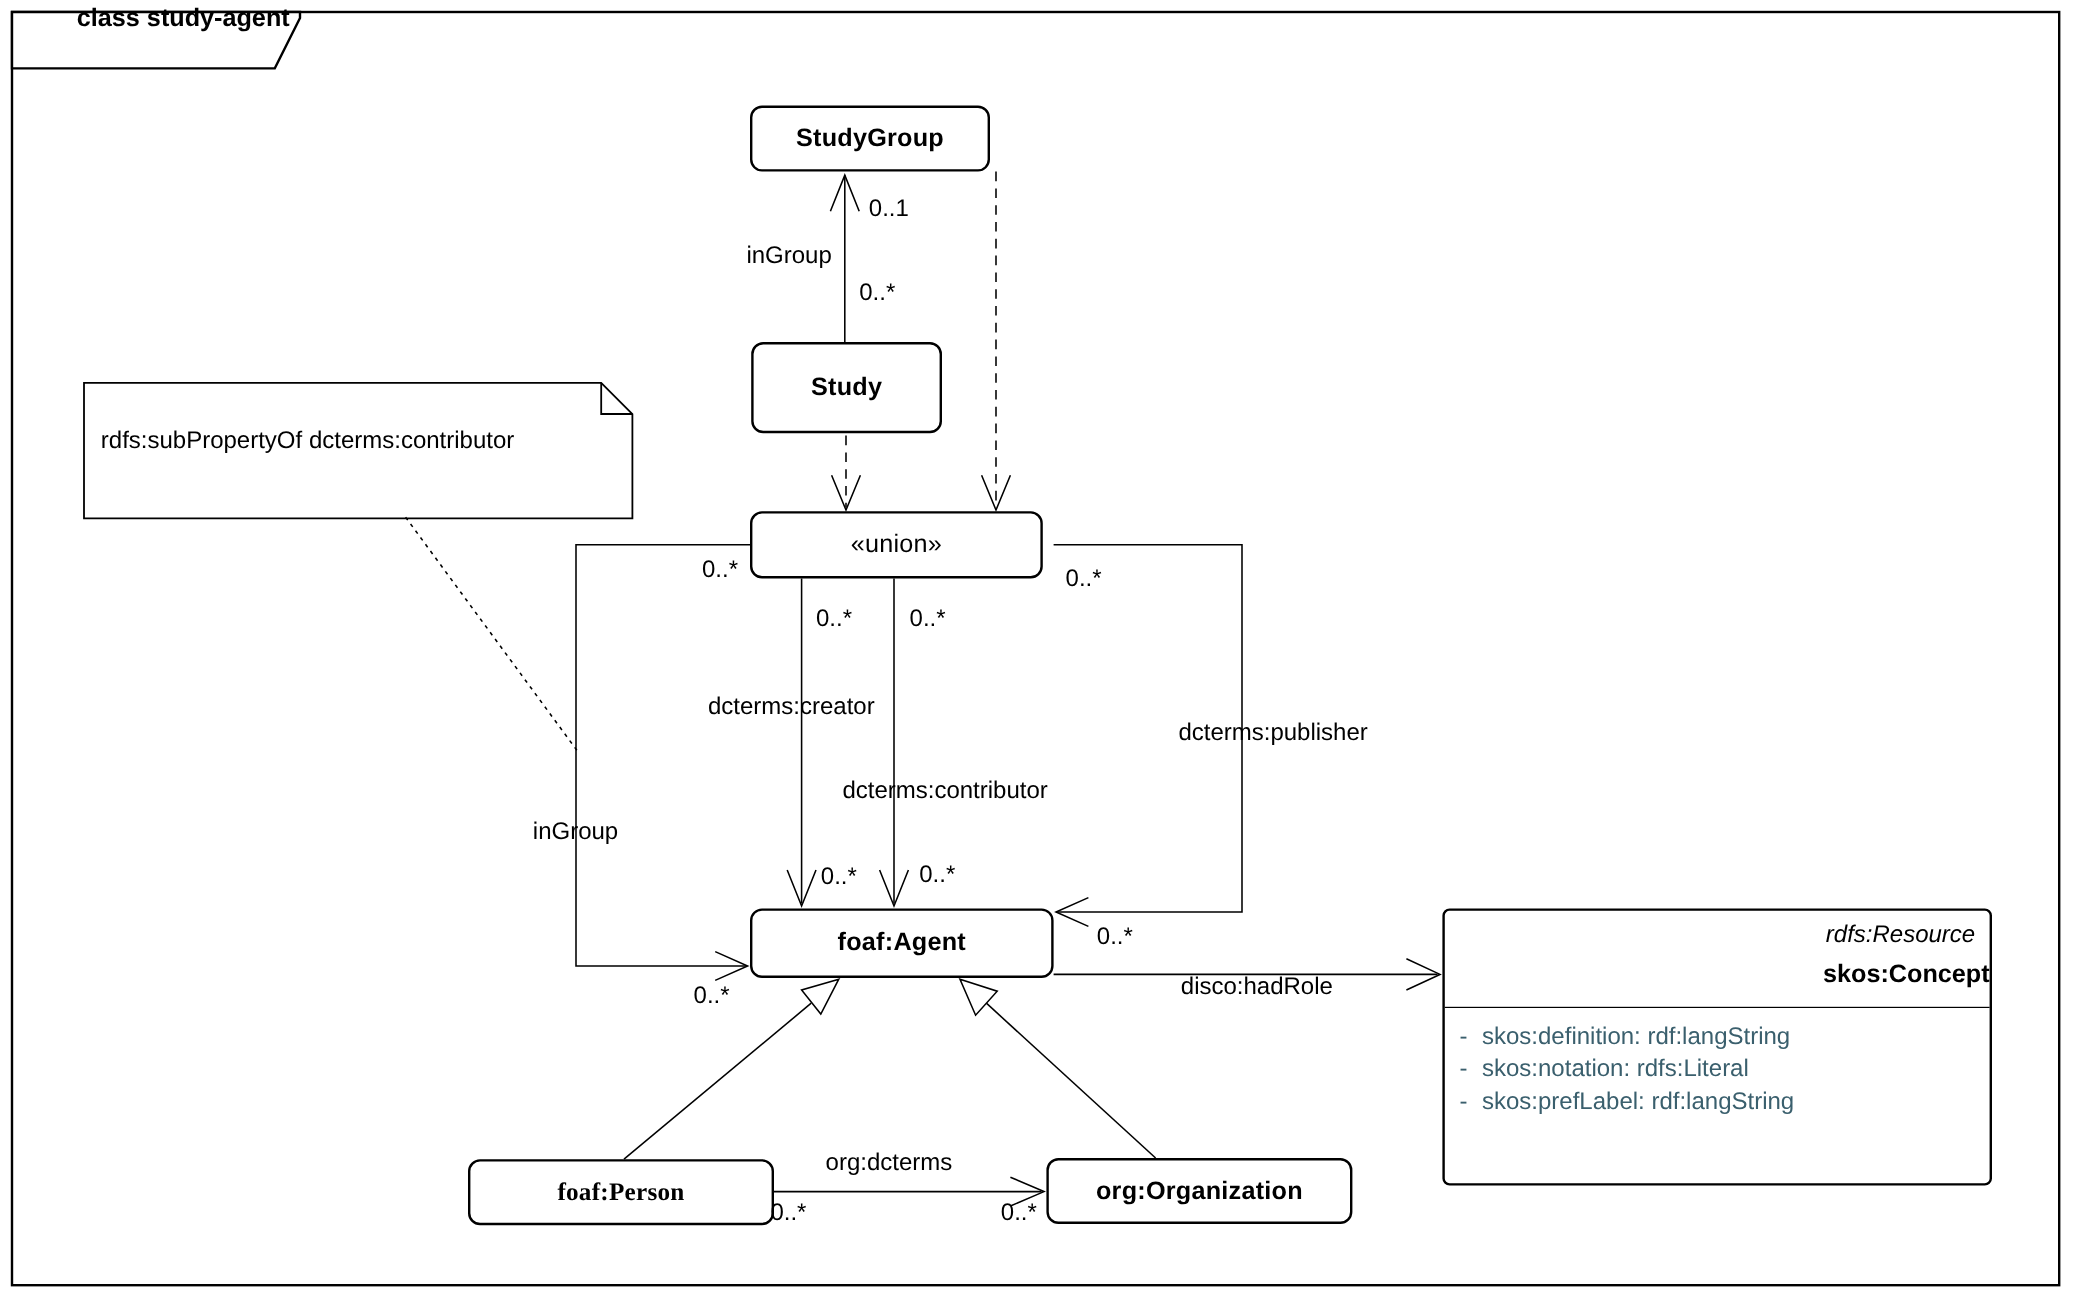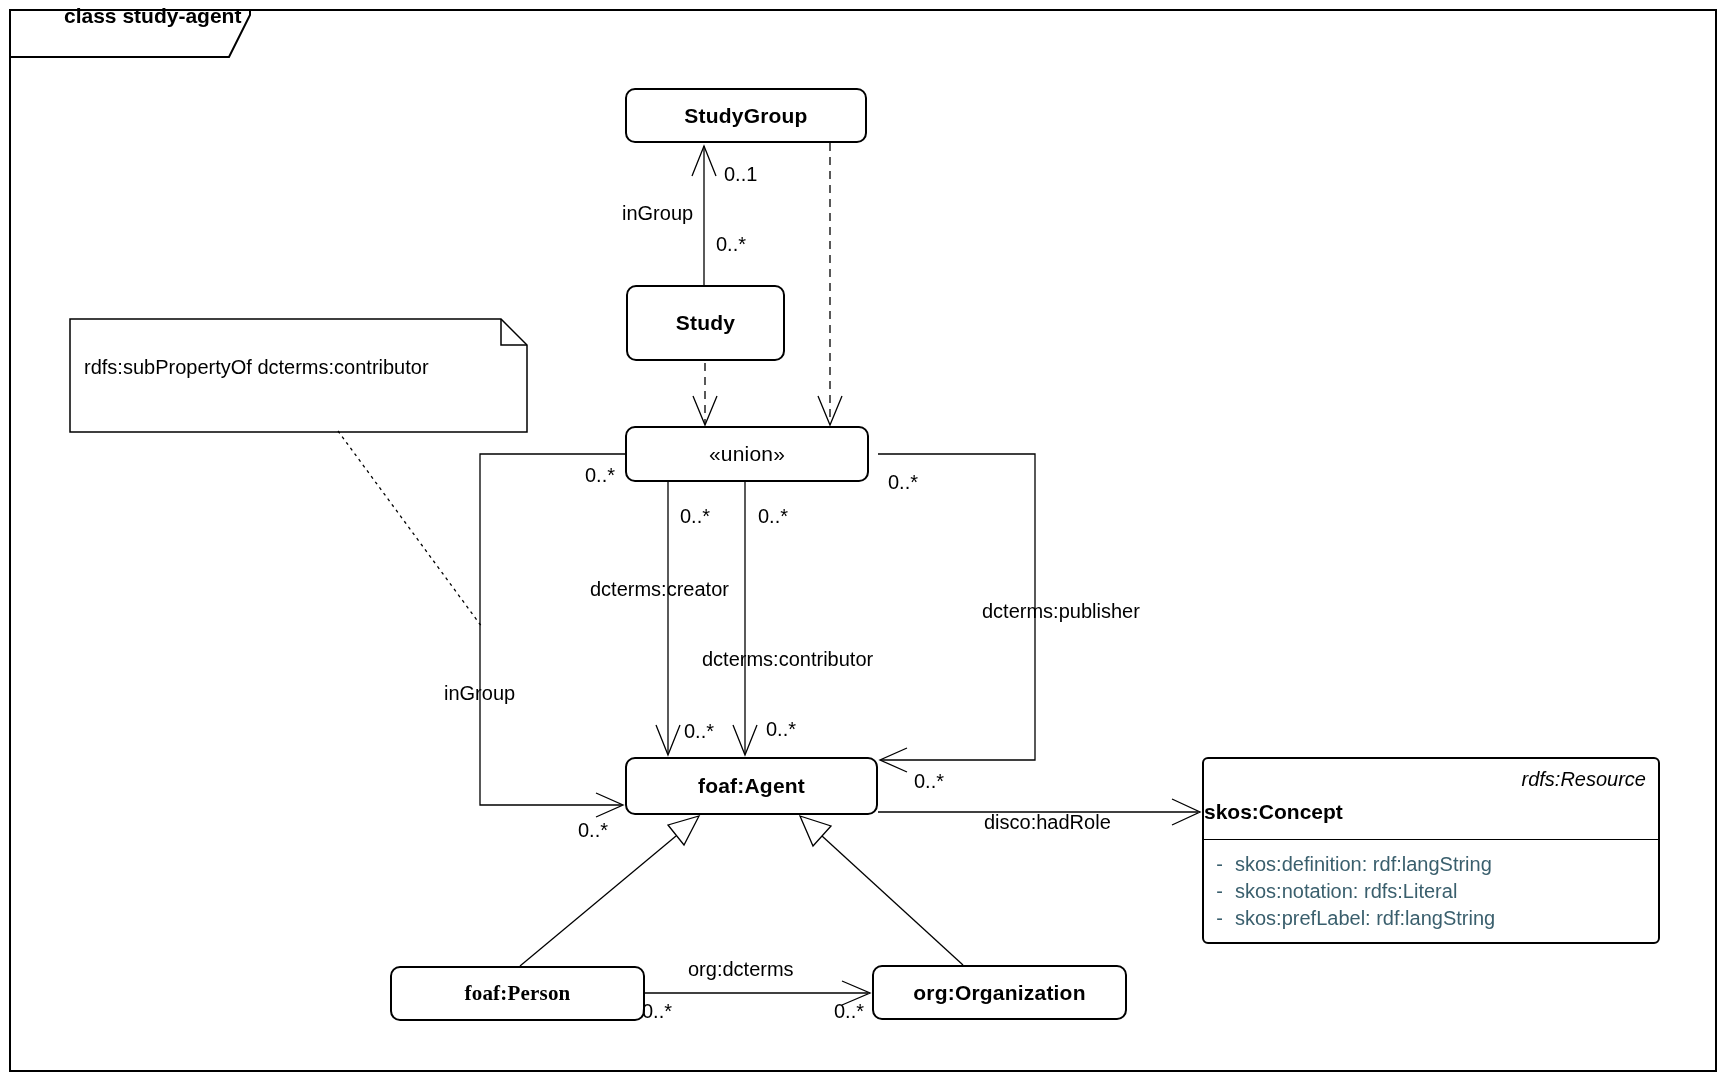--- a/index.html
+++ b/index.html
@@ -15,29 +15,29 @@
   .box-label{font-weight:bold;font-size:21px;letter-spacing:.2px;}
   .box-label.regular{font-weight:normal;}
   .edge-label{position:absolute;font-size:20px;white-space:nowrap;}
   .mult{position:absolute;font-size:20px;white-space:nowrap;}
   .frame-title{
     position:absolute;left:24px;top:4px;font-size:21px;font-weight:bold;white-space:nowrap;margin-left:40px;
   }
   .note-text{position:absolute;font-size:20px;white-space:nowrap;}
   
   .concept{
-    position:absolute;left:1202px;top:757px;width:458px;height:187px;box-sizing:border-box;
+    position:absolute;left:1202px;top:757px;width:458px;height:231px;box-sizing:border-box;
     background:#fff;border:2px solid #000;border-radius:6px;
   }
   .concept-header{position:relative;height:81px;border-bottom:1.5px solid #000;box-sizing:border-box;}
   .concept-stereotype{
     position:absolute;right:12px;top:9px;font-style:italic;font-size:20px;white-space:nowrap;
   }
   .concept-name{
-    position:absolute;left:0;right:0;top:41px;text-align:left;
+    position:absolute;left:0;right:0;top:41px;text-align:right;
     font-weight:bold;font-size:21px;white-space:nowrap;
   }
   .concept-attrs{padding:11px 0 0 0;}
   .attr-row{display:flex;font-size:20px;color:#3a5f6d;line-height:27px;white-space:nowrap;}
   .attr-vis{width:31px;text-align:center;flex:0 0 31px;}
 </style>
 </head>
 <body>
 
 <div id="canvas">
@@ -80,21 +80,21 @@
 
     <path d="M963,965 L822,836" stroke="#000" stroke-width="1.3" fill="none"></path>
     <polygon points="800,816 831,826 813,846" fill="#fff" stroke="#000" stroke-width="1.3"></polygon>
 
     <path d="M633,993 L868,993" stroke="#000" stroke-width="1.3" fill="none"></path>
     <path d="M842,981 L870,993 L842,1005" stroke="#000" stroke-width="1.3" fill="none"></path>
   </svg>
 
   <div class="frame-title">class study-agent</div>
 
-  <div class="class-box" style="left:625px;top:88px;width:242px;height:55px;">
+  <div class="class-box" style="left:625px;top:88px;width:200px;height:55px;">
     <span class="box-label">StudyGroup</span>
   </div>
 
   <div class="class-box" style="left:626px;top:285px;width:159px;height:76px;">
     <span class="box-label">Study</span>
   </div>
 
   <div class="class-box" style="left:625px;top:426px;width:244px;height:56px;">
     <span class="box-label regular">«union»</span>
   </div>

